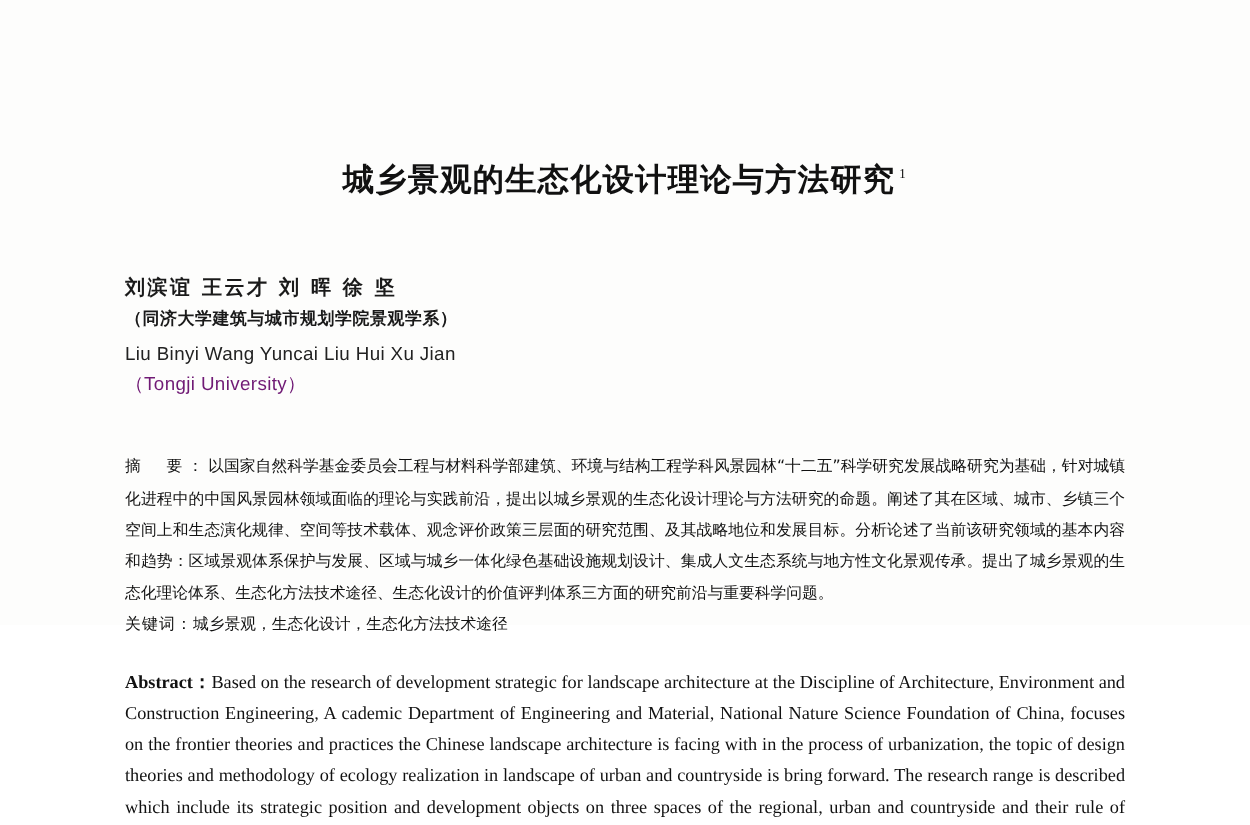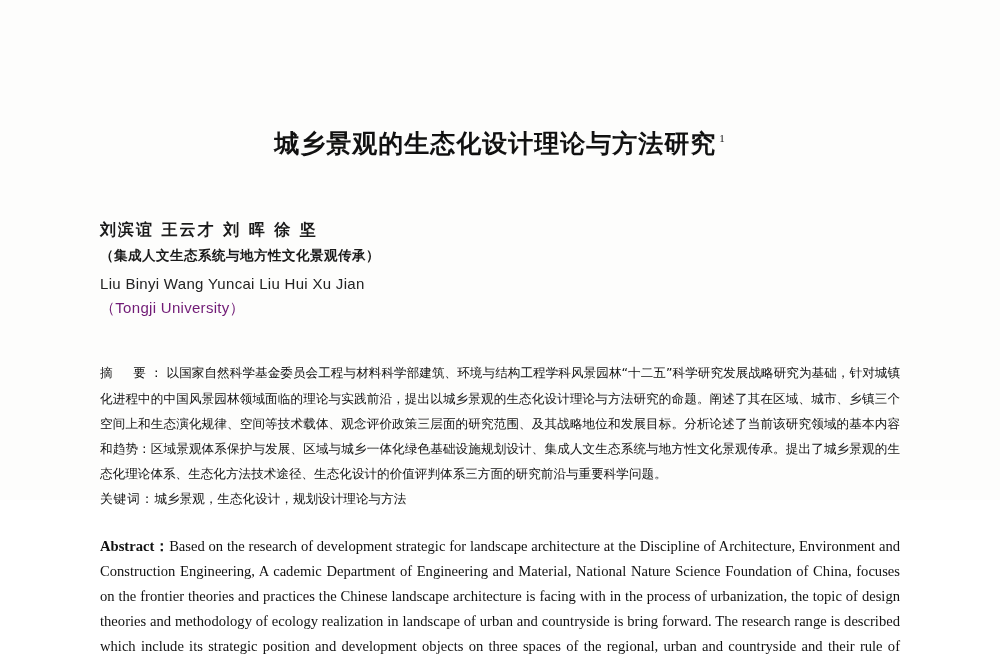--- a/index.html
+++ b/index.html
@@ -116,24 +116,24 @@
 <body>
 
 <div class="page">
 
   <div class="title-block">
     <h1 class="paper-title"><span>城乡景观的生态化设计理论与方法研究</span><span class="title-note">1</span></h1>
   </div>
 
   <div class="authors-block">
     <div class="authors-cn">刘滨谊  王云才  刘  晖  徐  坚</div>
-    <div class="affil-cn">（集成人文生态系统与地方性文化景观传承）</div>
+    <div class="affil-cn">（同济大学建筑与城市规划学院景观学系）</div>
     <div class="authors-en">Liu Binyi   Wang Yuncai   Liu Hui   Xu Jian</div>
     <div class="affil-en">（Tongji University）</div>
   </div>
 
   <div class="abstract-cn"><span class="lbl">摘　要：</span><span>以国家自然科学基金委员会工程与材料科学部建筑、环境与结构工程学科风景园林“十二五”科学研究发展战略研究为基础，针对城镇化进程中的中国风景园林领域面临的理论与实践前沿，提出以城乡景观的生态化设计理论与方法研究的命题。阐述了其在区域、城市、乡镇三个空间上和生态演化规律、空间等技术载体、观念评价政策三层面的研究范围、及其战略地位和发展目标。分析论述了当前该研究领域的基本内容和趋势：区域景观体系保护与发展、区域与城乡一体化绿色基础设施规划设计、集成人文生态系统与地方性文化景观传承。提出了城乡景观的生态化理论体系、生态化方法技术途径、生态化设计的价值评判体系三方面的研究前沿与重要科学问题。</span></div>
 
-  <div class="keywords-cn"><span class="lbl">关键词：</span><span>城乡景观，生态化设计，规划设计理论与方法</span></div>
+  <div class="keywords-cn"><span class="lbl">关键词：</span><span>城乡景观，生态化设计，生态化方法技术途径</span></div>
 
   <div class="abstract-en"><span class="lbl">Abstract：</span><span>Based on the research of development strategic for landscape architecture at the Discipline of Architecture, Environment and Construction Engineering, A cademic Department of Engineering and Material, National Nature Science Foundation of China, focuses on the frontier theories and practices the Chinese landscape architecture is facing with in the process of urbanization, the topic of design theories and methodology of ecology realization in landscape of urban and countryside is bring forward. The research range is described which include its strategic position and development objects on three spaces of the regional, urban and countryside and their rule of ecological evolution, spatial technique carrier, and evaluation and poli-</span></div>
 
 </div>
 
 </body></html>

